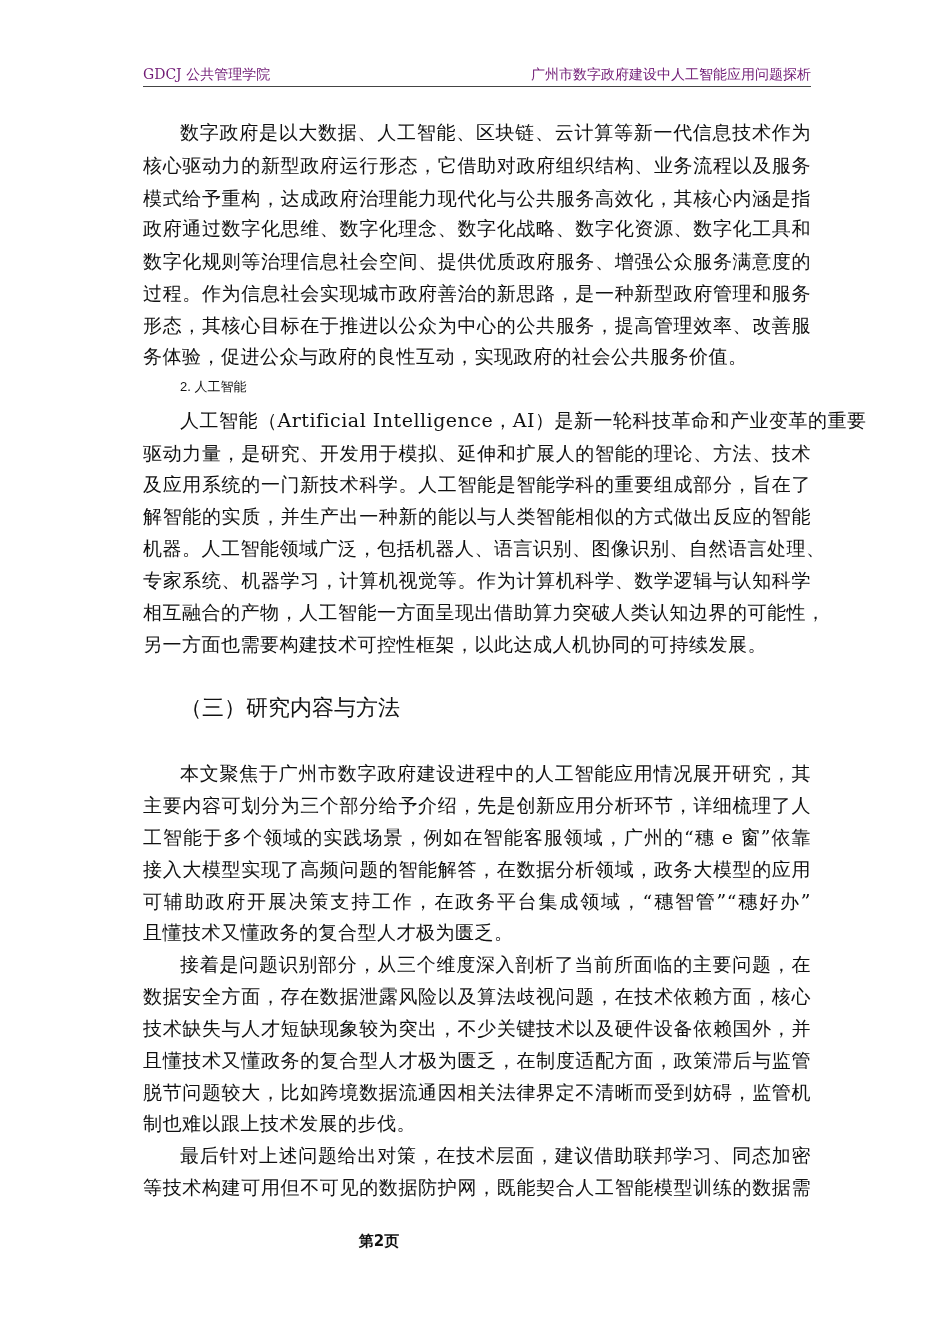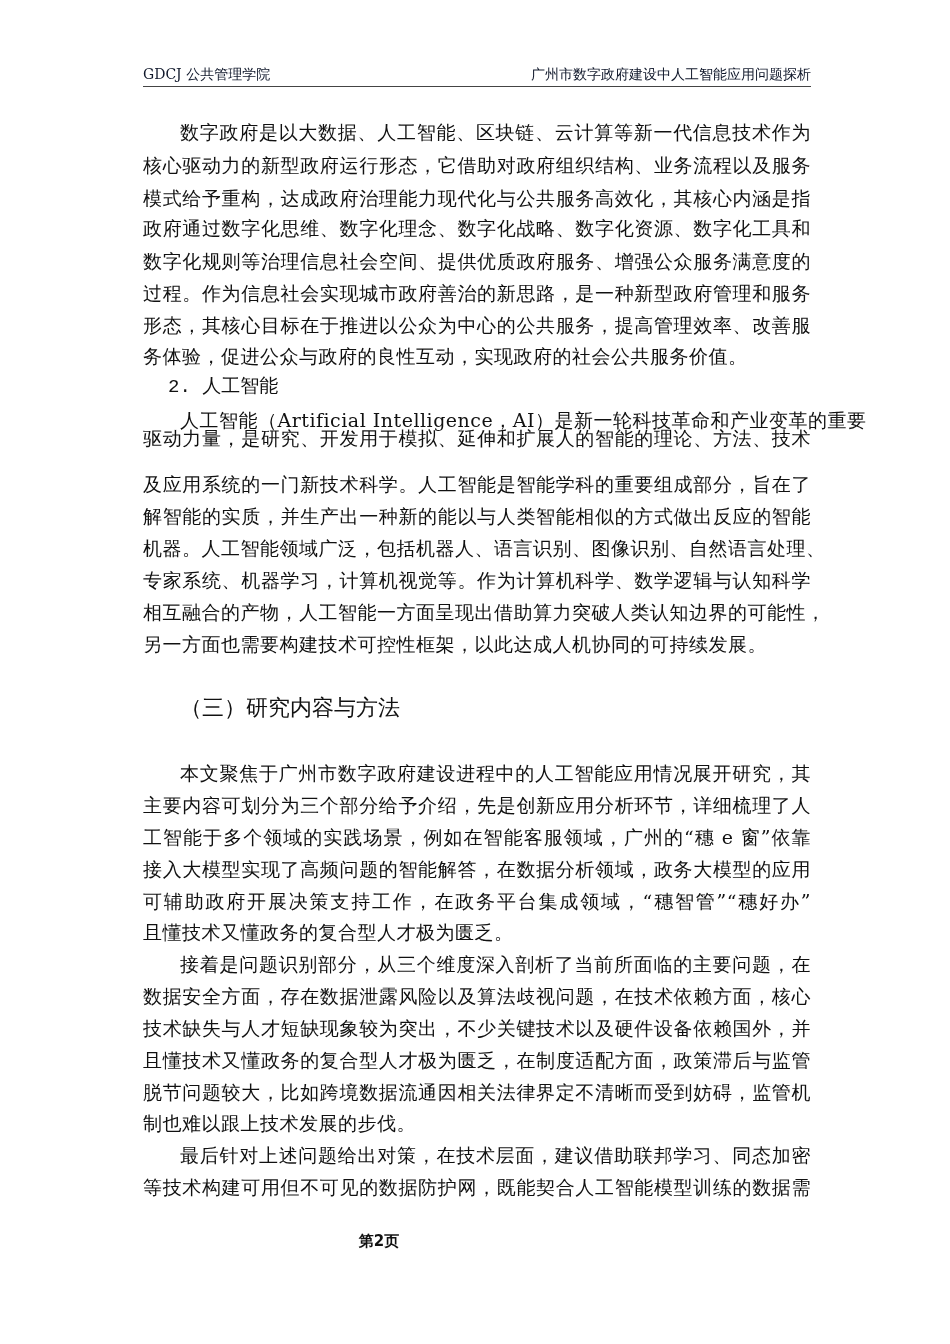--- a/index.html
+++ b/index.html
@@ -1,28 +1,28 @@
 <!DOCTYPE html>
 <html><head>
   <meta charset="utf-8">
   <style>
     html, body { margin: 0; padding: 0; background: #ffffff; }
     body { width: 950px; height: 1344px; position: relative; overflow: hidden;
            font-family: "DejaVu Serif", "Liberation Serif", serif; color: #111; }
     .header { position: absolute; left: 143px; top: 66px; width: 668px; height: 20px;
-              border-bottom: 1px solid #444; font-size: 14px; color: #0f172a; }
+              border-bottom: 1px solid #444; font-size: 14px; color: #701a75; }
     .header .left { position: absolute; left: 0; top: 0; }
     .header .right { position: absolute; right: 0; top: 0; }
     .line { position: absolute; left: 143px; width: 668px; font-size: 19px;
             line-height: 20px; white-space: nowrap; letter-spacing: 0.5px;
             text-align: justify; text-align-last: justify; }
     .line.indent { left: 180px; width: 631px; }
     .line.last { text-align-last: left; }
-    .h3 { position: absolute; left: 168px; font-family: Liberation Mono, monospace;
-          font-size: 19px; line-height: 22px; }
+    .h3 { position: absolute; left: 180px; font-family: Liberation Sans, sans-serif;
+          font-size: 13px; line-height: 22px; }
     .h2 { position: absolute; left: 180px; font-family: Liberation Serif, serif;
           font-size: 22px; line-height: 26px; }
     .footer { position: absolute; left: 0; width: 758px; top: 1232px; text-align: center;
               font-family: "DejaVu Sans", "Liberation Sans", sans-serif; font-weight: bold; font-size: 15px; }
   </style>
 </head>
 <body>
 
 <div class="header">
   <span class="left">GDCJ 公共管理学院</span>
@@ -37,21 +37,21 @@
   <div class="line" style="top:251px">数字化规则等治理信息社会空间、提供优质政府服务、增强公众服务满意度的</div>
   <div class="line" style="top:283px">过程。作为信息社会实现城市政府善治的新思路，是一种新型政府管理和服务</div>
   <div class="line" style="top:315px">形态，其核心目标在于推进以公众为中心的公共服务，提高管理效率、改善服</div>
   <div class="line last" style="top:346px">务体验，促进公众与政府的良性互动，实现政府的社会公共服务价值。</div>
 </div>
 
 <div class="h3" style="top:376px">2. 人工智能</div>
 
 <div>
   <div class="line indent" style="top:410px">人工智能（Artificial Intelligence，AI）是新一轮科技革命和产业变革的重要</div>
-  <div class="line" style="top:428px">驱动力量，是研究、开发用于模拟、延伸和扩展人的智能的理论、方法、技术</div>
+  <div class="line" style="top:443px">驱动力量，是研究、开发用于模拟、延伸和扩展人的智能的理论、方法、技术</div>
   <div class="line" style="top:474px">及应用系统的一门新技术科学。人工智能是智能学科的重要组成部分，旨在了</div>
   <div class="line" style="top:506px">解智能的实质，并生产出一种新的能以与人类智能相似的方式做出反应的智能</div>
   <div class="line" style="top:538px">机器。人工智能领域广泛，包括机器人、语言识别、图像识别、自然语言处理、</div>
   <div class="line" style="top:570px">专家系统、机器学习，计算机视觉等。作为计算机科学、数学逻辑与认知科学</div>
   <div class="line" style="top:602px">相互融合的产物，人工智能一方面呈现出借助算力突破人类认知边界的可能性，</div>
   <div class="line last" style="top:634px">另一方面也需要构建技术可控性框架，以此达成人机协同的可持续发展。</div>
 </div>
 
 <div class="h2" style="top:695px">（三）研究内容与方法</div>
 

